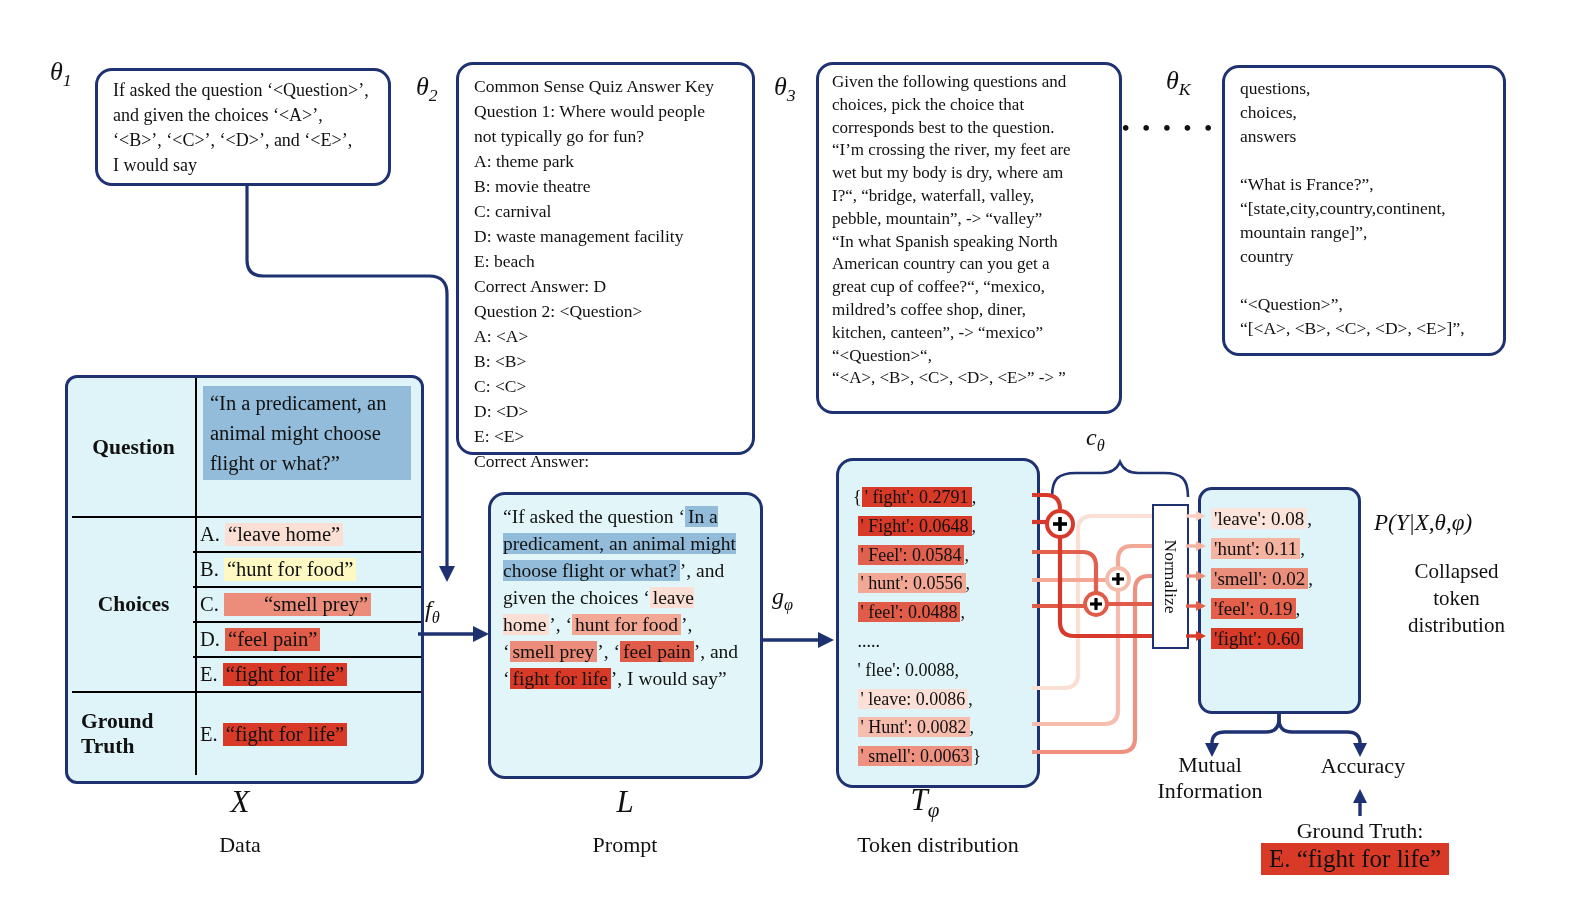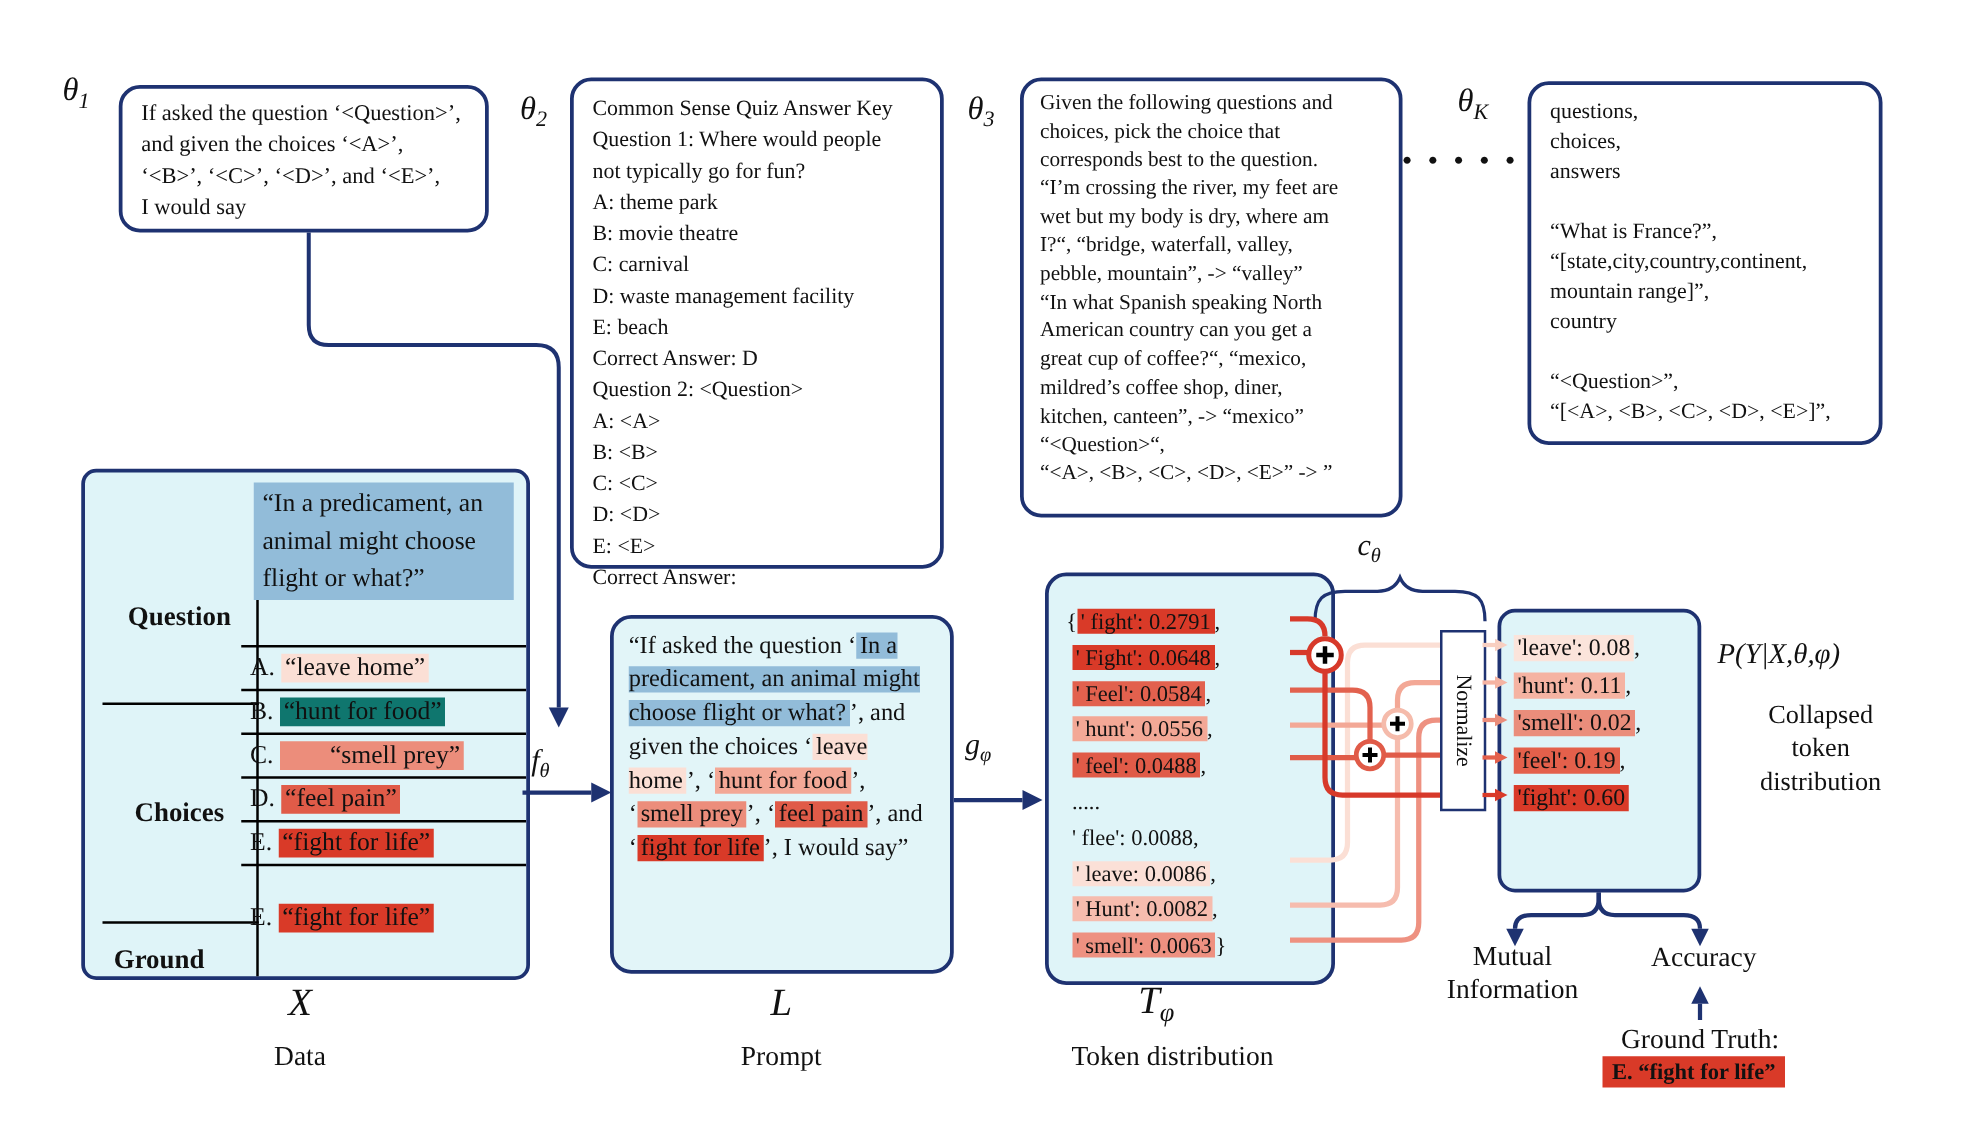--- a/index.html
+++ b/index.html
@@ -15,34 +15,34 @@
   .bigsym{position:absolute;font-style:italic;font-size:31px;text-align:center;z-index:20;}
   .caption{position:absolute;font-size:22px;text-align:center;z-index:20;}
   .chip{padding:0 3px;}
   .seg-row{white-space:pre;}
   svg.layer{position:absolute;left:0;top:0;z-index:30;pointer-events:none;}
 
   
   .xtable{position:absolute;left:65px;top:375px;width:353px;height:403px;background:#dff4f8;
           border:3px solid #1e3271;border-radius:12px;overflow:hidden;z-index:10;}
   .cell{position:absolute;box-sizing:border-box;}
-  .lab{left:14px;width:125px;border-right:2px solid #000;display:flex;align-items:center;justify-content:center;
-       font-weight:bold;font-size:21.5px;margin-top:46px;}
+  .lab{left:4px;width:125px;border-right:2px solid #000;display:flex;align-items:center;justify-content:center;
+       font-weight:bold;font-size:21.5px;}
   .crow{left:125px;right:0;display:flex;align-items:center;padding-left:7px;font-size:20.5px;white-space:pre;}
   .qchip{margin:8px 10px;padding:2px 7px;font-size:20.5px;line-height:30px;}
 
   .ltext{font-size:19.5px;line-height:27px;padding:8px 12px;}
   .tokrows{font-size:18px;line-height:28.8px;padding:22px 12px 0 14px;}
   .colrows{font-size:19px;line-height:30px;padding:14px 0 0 10px;}
 
   .normbox{position:absolute;left:1152px;top:504px;width:33px;height:141px;background:#fff;
            border:2.5px solid #1e3271;display:flex;align-items:center;justify-content:center;z-index:10;}
   .normtext{transform:rotate(90deg);white-space:nowrap;font-size:17.5px;}
 
-  .gtchip{display:inline-block;padding:2px 8px;font-size:18px;font-weight:bold;}
+  .gtchip{display:inline-block;padding:2px 8px;font-size:25px;}
 </style>
 </head>
 <body>
 
 <div id="canvas">
 
   <div class="mlabel" style="left:50px;top:57px;"><span>θ</span><sub>1</sub></div>
   <div class="mlabel" style="left:416px;top:72px;"><span>θ</span><sub>2</sub></div>
   <div class="mlabel" style="left:774px;top:72px;"><span>θ</span><sub>3</sub></div>
   <div class="mlabel" style="left:1166px;top:66px;"><span>θ</span><sub>K</sub></div>
@@ -105,32 +105,32 @@
   <div class="xtable">
     <div class="cell lab" style="top:0;height:140px;border-bottom:2px solid #000;">Question</div>
     <div class="cell lab" style="top:140px;height:175px;border-bottom:2px solid #000;">Choices</div>
     <div class="cell lab pre" style="top:315px;height:82px;justify-content:flex-start;padding-left:9px;line-height:25px;">Ground
 Truth</div>
 
     <div class="cell" style="left:125px;right:0;top:0;height:140px;border-bottom:2px solid #000;">
       <div class="qchip" style="background:#92bcd9;"><span>“In a predicament, an animal might choose flight or what?”</span></div>
     </div>
     <div class="cell crow" style="top:140px;height:35px;border-bottom:2px solid #000;"><span>A. </span><span class="chip" style="background-color: rgb(251, 223, 213);">“leave home”</span></div>
-    <div class="cell crow" style="top:175px;height:35px;border-bottom:2px solid #000;"><span>B. </span><span class="chip" style="background-color: #0f766e;">“hunt for food”</span></div>
+    <div class="cell crow" style="top:175px;height:35px;border-bottom:2px solid #000;"><span>B. </span><span class="chip" style="background-color: #fef9c3;">“hunt for food”</span></div>
     <div class="cell crow" style="top:210px;height:35px;border-bottom:2px solid #000;"><span>C. </span><span class="chip" style="background-color: rgb(236, 141, 123); padding-left: 40px;">“smell prey”</span></div>
     <div class="cell crow" style="top:245px;height:35px;border-bottom:2px solid #000;"><span>D. </span><span class="chip" style="background-color: rgb(224, 91, 72);">“feel pain”</span></div>
     <div class="cell crow" style="top:280px;height:35px;border-bottom:2px solid #000;"><span>E. </span><span class="chip" style="background-color: rgb(217, 58, 40);">“fight for life”</span></div>
     <div class="cell crow" style="top:315px;height:82px;"><span>E. </span><span class="chip" style="background-color: rgb(217, 58, 40);">“fight for life”</span></div>
   </div>
 
   <div class="rbox cyanbg" style="left:488px;top:492px;width:275px;height:287px;">
     <div class="ltext"><span>“If asked the question ‘</span><span class="chip" style="background-color: rgb(146, 188, 217);">In a predicament, an animal might choose flight or what?</span><span>’, and given the choices ‘</span><span class="chip" style="background-color: rgb(251, 223, 213);">leave home</span><span>’, ‘</span><span class="chip" style="background-color: rgb(243, 168, 150);">hunt for food</span><span>’, ‘</span><span class="chip" style="background-color: rgb(236, 141, 123);">smell prey</span><span>’, ‘</span><span class="chip" style="background-color: rgb(224, 91, 72);">feel pain</span><span>’, and ‘</span><span class="chip" style="background-color: rgb(217, 58, 40);">fight for life</span><span>’, I would say”</span></div>
   </div>
 
-  <div class="rbox" style="left:836px;top:458px;width:232px;height:330px;background:#dff4f8;">
+  <div class="rbox" style="left:836px;top:458px;width:204px;height:330px;background:#dff4f8;">
     <div class="tokrows">
         <div class="seg-row"><span>{</span><span class="chip" style="background-color: rgb(217, 58, 40);">' fight': 0.2791</span><span>,</span></div>
         <div class="seg-row"><span> </span><span class="chip" style="background-color: rgb(217, 58, 40);">' Fight': 0.0648</span><span>,</span></div>
         <div class="seg-row"><span> </span><span class="chip" style="background-color: rgb(226, 97, 78);">' Feel': 0.0584</span><span>,</span></div>
         <div class="seg-row"><span> </span><span class="chip" style="background-color: rgb(243, 168, 150);">' hunt': 0.0556</span><span>,</span></div>
         <div class="seg-row"><span> </span><span class="chip" style="background-color: rgb(224, 91, 72);">' feel': 0.0488</span><span>,</span></div>
         <div class="seg-row"><span> .....</span></div>
         <div class="seg-row"><span> ' flee': 0.0088,</span></div>
         <div class="seg-row"><span> </span><span class="chip" style="background-color: rgb(251, 224, 215);">' leave: 0.0086</span><span>,</span></div>
         <div class="seg-row"><span> </span><span class="chip" style="background-color: rgb(246, 188, 174);">' Hunt': 0.0082</span><span>,</span></div>

